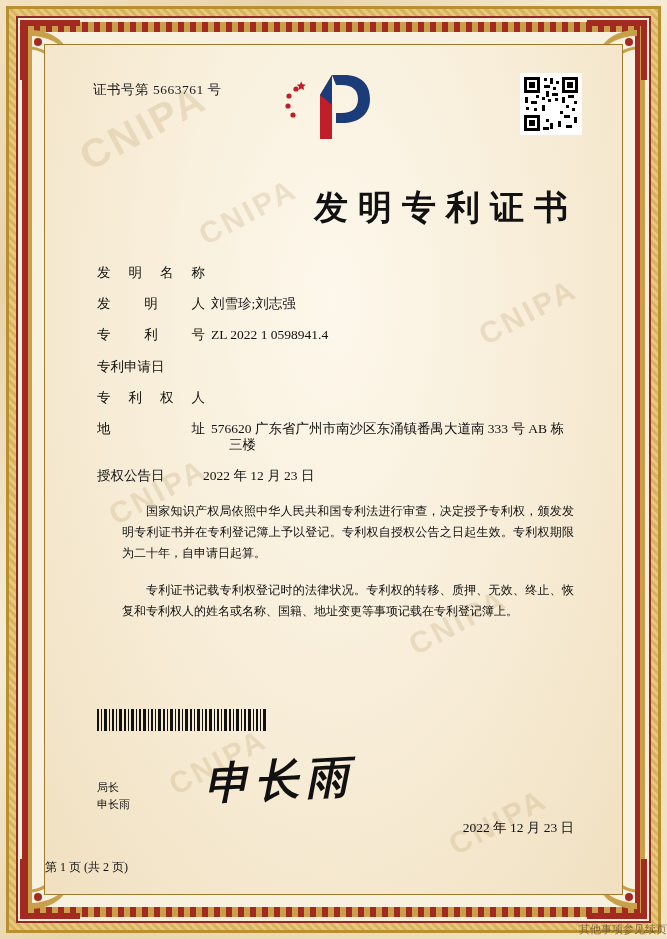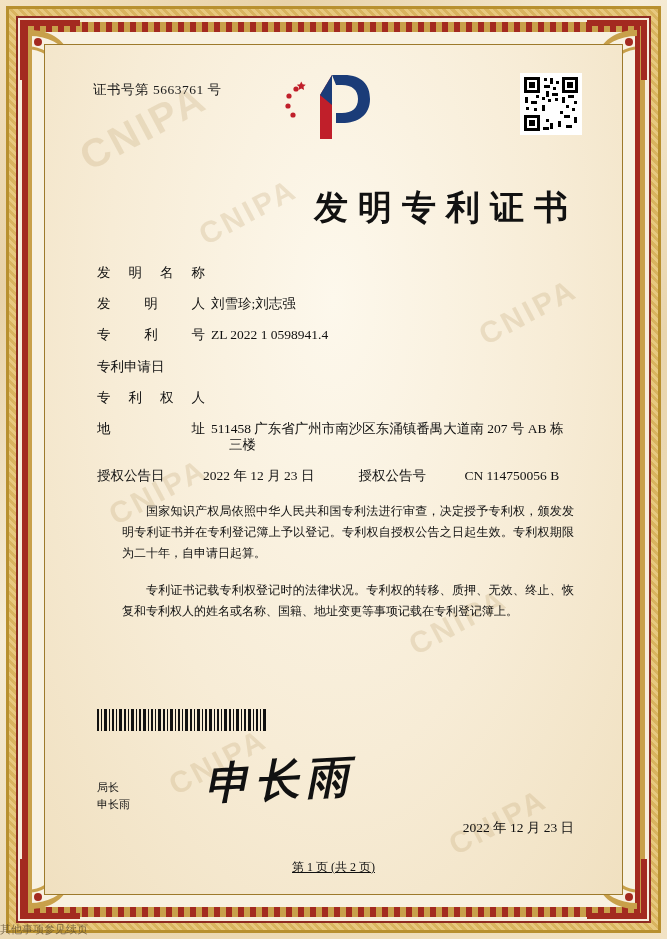--- a/index.html
+++ b/index.html
@@ -154,25 +154,25 @@
     color:#111;
     letter-spacing:6px;
     transform:rotate(-3deg);
   }
   .date-right{
     position:absolute;right:48px;top:774px;
     font-size:13.5px;color:#111;
   }
   .page-num{
     position:absolute;left:0;right:0;bottom:18px;
-    text-align:center;font-size:12px;color:#111;text-decoration:underline;
+    font-size:12px;color:#111;
   }
   .bottom-text{
     position:absolute;left:0;right:0;bottom:2px;
-    text-align:left;font-size:11px;color:#5b4a2f;opacity:.75;
+    text-align:right;font-size:11px;color:#5b4a2f;opacity:.75;
   }
 </style>
 </head>
 <body>
 
 <div class="page">
   <div class="frame-outer"></div>
   <div class="frame-mid"></div>
   <div class="frame-orn"></div>
 
@@ -327,33 +327,29 @@
             <span>人</span>
           </span>
         </div>
 
         <div class="row">
           <span class="lbl">
             <span>地</span>
             <span>址</span>
           </span>
           <span class="val">
-            <span>511458 广东省广州市南沙区东涌镇番禺大道南 207 号 AB 栋</span>
+            <span>576620 广东省广州市南沙区东涌镇番禺大道南 333 号 AB 栋</span>
             <span class="sub">三楼</span>
           </span>
         </div>
 
         <div class="row2">
           <span class="seg">
             <span class="lbl2">授权公告日</span>
             <span class="val2">2022 年 12 月 23 日</span>
-          </span>
-          <span class="seg seg-right">
-            <span class="lbl2">授权公告号</span>
-            <span class="val2">CN 114750056 B</span>
           </span>
         </div>
 
       </div>
 
       <div class="para">国家知识产权局依照中华人民共和国专利法进行审查，决定授予专利权，颁发发明专利证书并在专利登记簿上予以登记。专利权自授权公告之日起生效。专利权期限为二十年，自申请日起算。</div>
       <div class="para">专利证书记载专利权登记时的法律状况。专利权的转移、质押、无效、终止、恢复和专利权人的姓名或名称、国籍、地址变更等事项记载在专利登记簿上。</div>
 
     </div>
 

